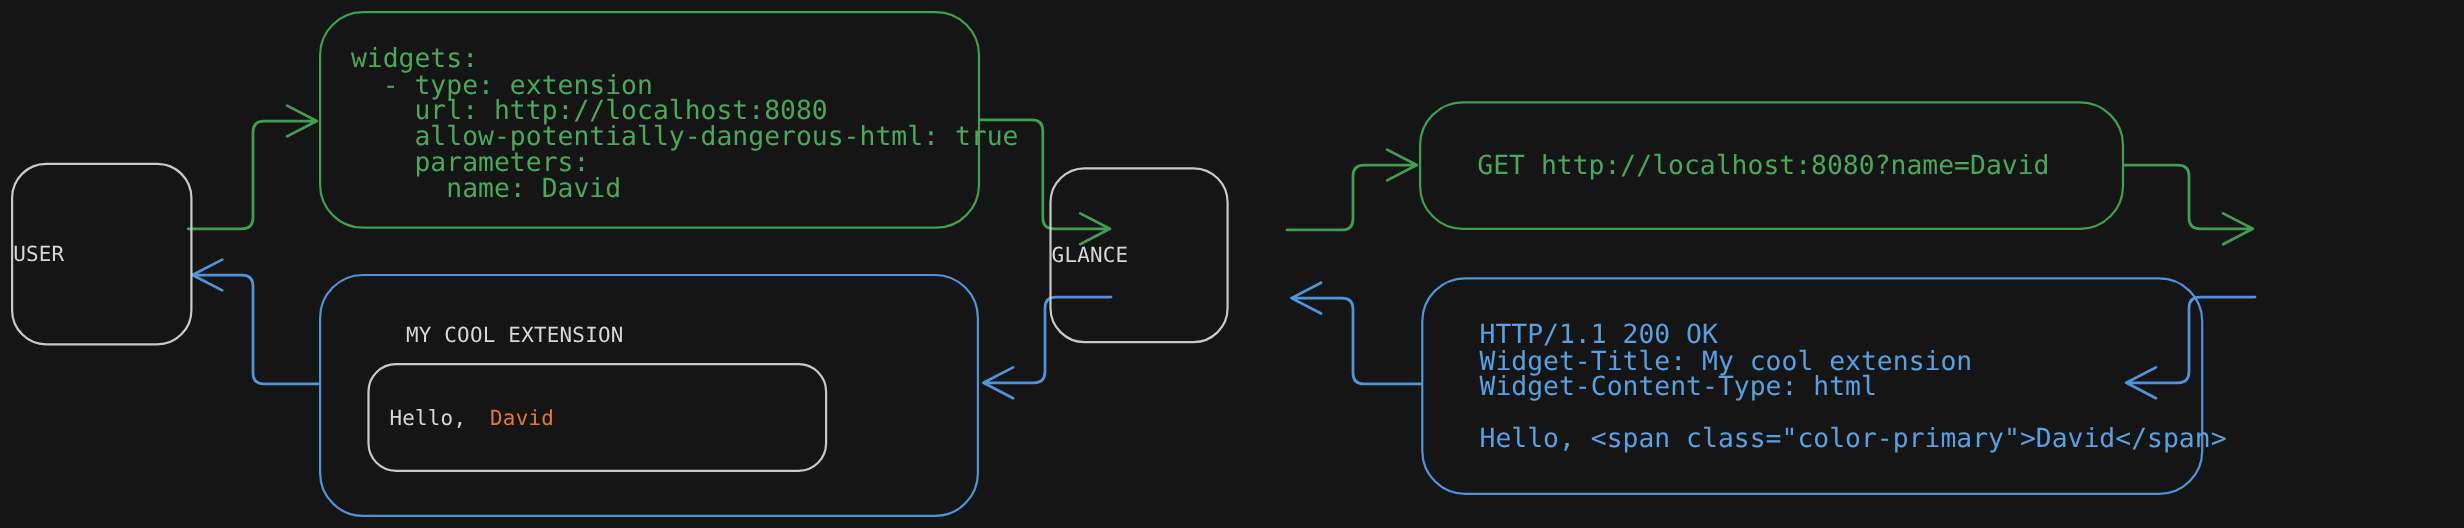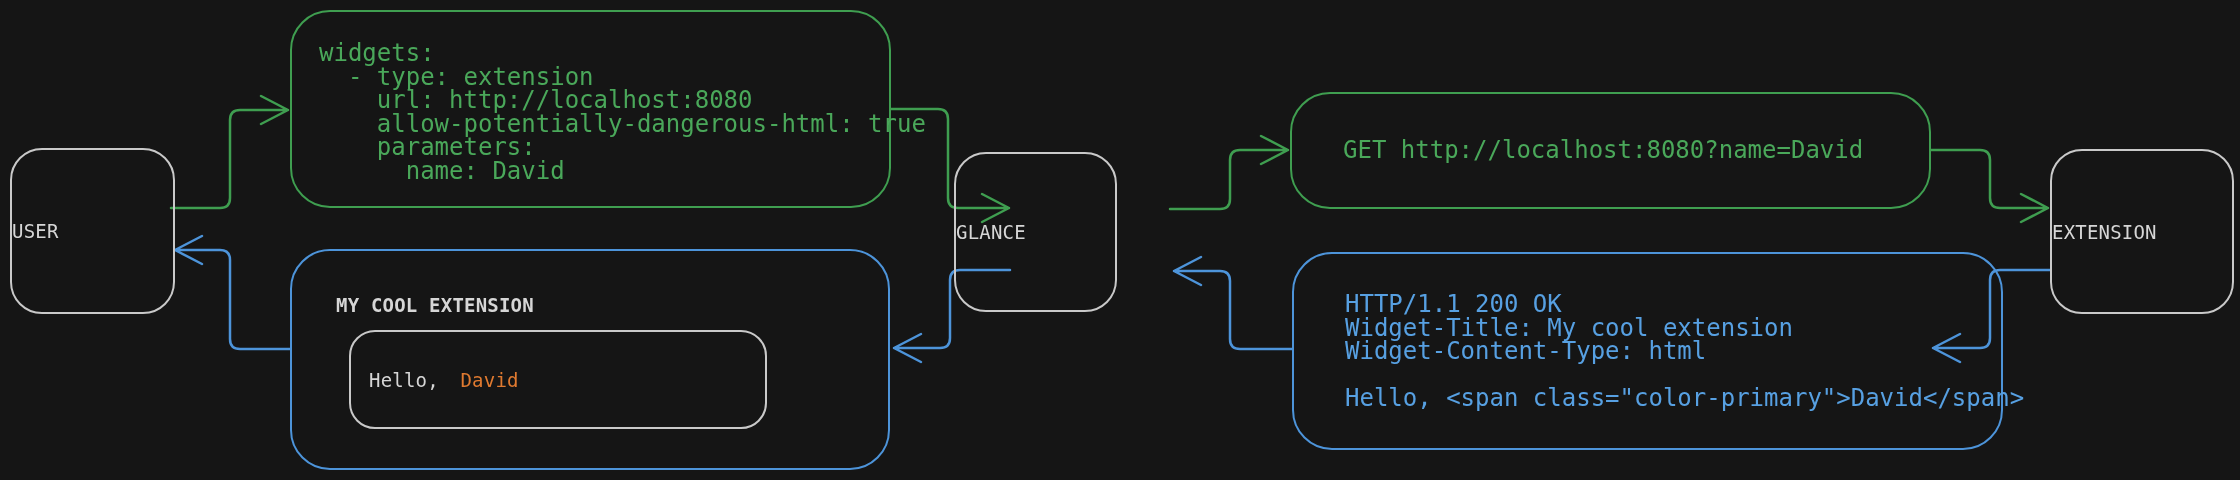--- a/index.html
+++ b/index.html
@@ -32,28 +32,28 @@
 
   .box-config{left:290px;top:10px;width:601px;height:198px;padding:30px 20px 0 27px;}
   .box-request{left:1290px;top:92px;width:641px;height:117px;display:flex;align-items:center;padding-left:51px;}
   .box-response{left:1292px;top:252px;width:711px;height:198px;padding:39px 20px 0 51px;}
 
   .widget{
     position:absolute;left:290px;top:249px;width:600px;height:221px;box-sizing:border-box;
     border:2.5px solid var(--blue);border-radius:40px;
   }
   .widget-title{
-    position:absolute;left:44px;top:42px;font-size:19px;color:var(--white);
-    line-height:24px;letter-spacing:0.2px;font-weight:bold;
+    position:absolute;left:77px;top:42px;font-size:19px;color:var(--white);
+    line-height:24px;letter-spacing:0.2px;
   }
   .greeting-box{
     position:absolute;left:42px;top:79px;width:418px;height:99px;box-sizing:border-box;
     border:2.5px solid var(--border_white);border-radius:26px;
     display:flex;align-items:center;padding-left:18px;
-    font-size:19px;white-space:pre;letter-spacing:0.2px;margin-left:15px;
+    font-size:19px;white-space:pre;letter-spacing:0.2px;
   }
   .greeting-prefix{color:var(--white);}
   .greeting-name{color:var(--orange);padding-left:10px;}
 </style>
 </head>
 <body style="background: rgb(21, 21, 21);">
 
 <div class="canvas">
 
   <svg class="wires" viewBox="0 0 2240 480">
@@ -81,23 +81,20 @@
   </div>
 
   <div class="node node-glance">
     <span>GLANCE</span>
   </div>
 
   <div class="codebox green box-request">
     <pre>GET http://localhost:8080?name=David</pre>
   </div>
 
-  <div class="node node-extension">
-    <span>EXTENSION</span>
-  </div>
 
   <div class="codebox blue box-response">
     <pre>HTTP/1.1 200 OK
 Widget-Title: My cool extension
 Widget-Content-Type: html
 
 Hello, &lt;span class="color-primary"&gt;David&lt;/span&gt;</pre>
   </div>
 
   <div class="widget">

